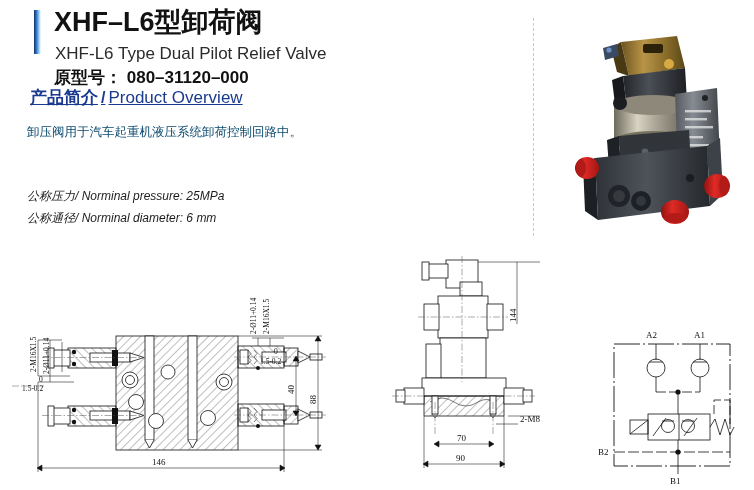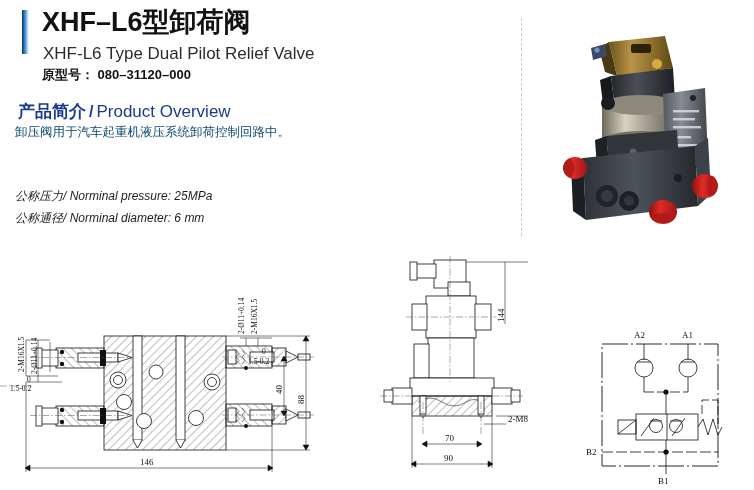--- a/index.html
+++ b/index.html
@@ -1,49 +1,49 @@
 <!DOCTYPE html>
 <html><head>
 <meta charset="utf-8">
 <style>
   html,body{margin:0;padding:0;}
   body{
     width:754px;height:490px;background:#ffffff;
     font-family:"Liberation Sans","DejaVu Sans",sans-serif;
     color:#1a1a1a;overflow:hidden;position:relative;
   }
-  .page{position:relative;width:650px;height:490px;}
+  .page{position:relative;width:650px;height:490px;margin-left:12px;}
 
   
   .accent-bar{
     position:absolute;left:22px;top:10px;width:7px;height:44px;
     background:linear-gradient(to right,#0d2c6b 0%,#3f8fd8 45%,#bcdcf4 80%,#ffffff 100%);
   }
   .title-cn{
     position:absolute;left:42px;top:8px;
     font-size:27px;font-weight:bold;letter-spacing:0px;
     color:#121212;white-space:nowrap;line-height:1.1;
   }
   .title-en{
     position:absolute;left:43px;top:44px;
     font-size:17px;color:#2b2b2b;white-space:nowrap;
   }
   .model-no{
     position:absolute;left:42px;top:66px;
-    font-size:13px;font-weight:bold;color:#111;white-space:nowrap;
+    font-size:17px;font-weight:bold;color:#111;white-space:nowrap;
   }
 
   
   .sec-head{
     position:absolute;white-space:nowrap;color:#1a3a8f;
   }
   .sec-head .cn{font-size:17px;font-weight:bold;}
   .sec-head .sep{font-size:16px;font-weight:bold;padding:0 3px;}
   .sec-head .en{font-size:17px;font-weight:normal;}
-  #h-overview{left:18px;top:100px;}
+  #h-overview{left:18px;top:86px;text-decoration:underline;}
   #h-specs{left:18px;top:160px;}
   #h-dims{left:18px;top:262px;}
 
   .body-text{
     position:absolute;left:15px;font-size:12.5px;color:#0c4a6e;white-space:nowrap;font-family:Liberation Mono, monospace;
   }
   #ov-text{top:124px;}
   .spec-line{
     position:absolute;left:15px;font-size:12px;color:#1c1c1c;white-space:nowrap;font-style:italic;
   }

